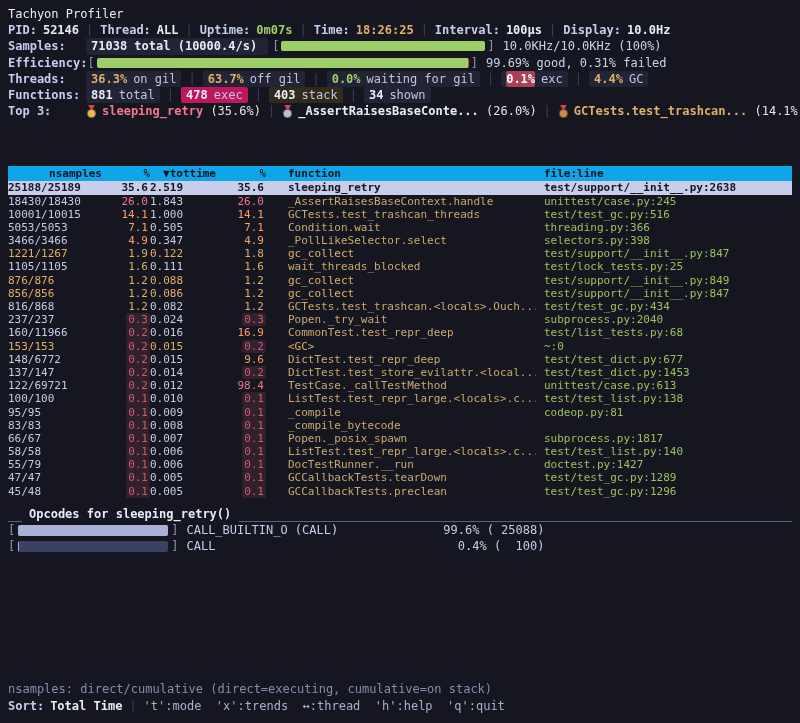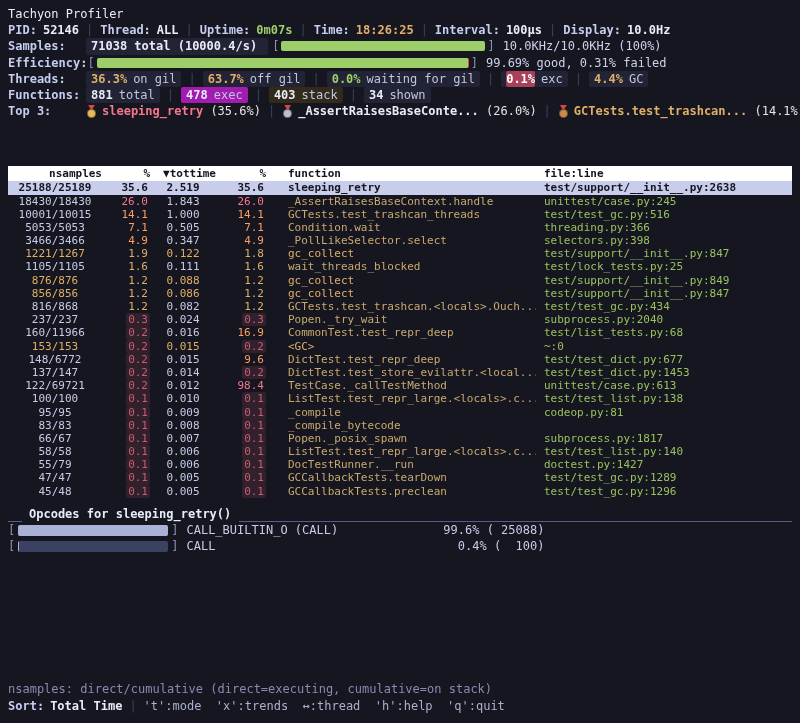--- a/index.html
+++ b/index.html
@@ -16,21 +16,21 @@
   .lbl0{color:#c5cdf0;font-weight:bold}
   .sep{color:#3b4261;margin:0 7px}
   .val{font-weight:bold}
   .tone-bright{color:#e8ebf8}
   .tone-green{color:#9ece6a}
   .tone-yellow{color:#e0af68}
   .tone-red{color:#f7768e}
   .stat{display:inline-flex;align-items:flex-start}
   .badge{display:inline-flex;align-items:center;background:#222436;border-radius:2px;padding:0 5px}
   .badge .val{margin-right:6px}
-  .badge-green{background:#a21caf}
+  .badge-green{background:#be185d}
   .badge-yellow{background:#322b1c}
   .btext{color:#c0c6e2}
   .redfill{background:#a8405a;color:#ffffff;padding:0 0;border-radius:2px}
   .brk{color:#8b93b5}
   .bar{display:inline-flex;height:10px;background:#24283b;border-radius:2px;margin:0 2px;overflow:hidden}
   .samples-bar{width:204px}
   .eff-bar{width:372px}
   .fill{display:block;height:100%}
   .fill.green{background:#9ece6a}
   .fill.red{background:#e5485a}
@@ -48,27 +48,27 @@
     border:1px solid rgba(0,0,0,.4);box-sizing:border-box}
   .medal.gold .disc{background:#e7b958}
   .medal.silver .disc{background:#b9c0cc}
   .medal.bronze .disc{background:#c98a4b}
   
   .gap1{height:47px}
   .gap2{height:127px}
   
   .trow{display:grid;grid-template-columns:94px 48px 66px 50px 1fr 256px;
     height:13.2px;line-height:13.2px;font-size:11px;align-items:center;white-space:pre}
-  .thead{height:15px;line-height:15px;background:#ffffff;color:#14151f}
+  .thead{height:15px;line-height:15px;background:#0ea5e9;color:#14151f}
   .thead span{font-weight:bold;color:#14151f}
   .thead .ar{text-align:right}
   .thead .hl5{padding-left:22px}
   .thead .hl6{padding-left:8px}
   .cell{overflow:hidden}
-  .c-ns,.c-tt{text-align:center;color:#c6cce8}
+  .c-ns,.c-tt{text-align:left;color:#c6cce8}
   .c-p{display:flex;justify-content:flex-end;align-items:center}
   .pv{font-style:normal;padding:0 2px;border-radius:2px}
   .p4{color:#f7768e}
   .p3{color:#ff9e64}
   .p2{color:#e0af68}
   .p1{color:#c65f73;background:#32202c}
   .c-fn{padding-left:22px;color:#c9a970}
   .c-file{padding-left:8px;color:#99c25f}
   .trow.selected{background:#c7cdeb}
   .trow.selected .cell,.trow.selected .pv{color:#14151f!important;background:transparent!important;font-weight:bold}

